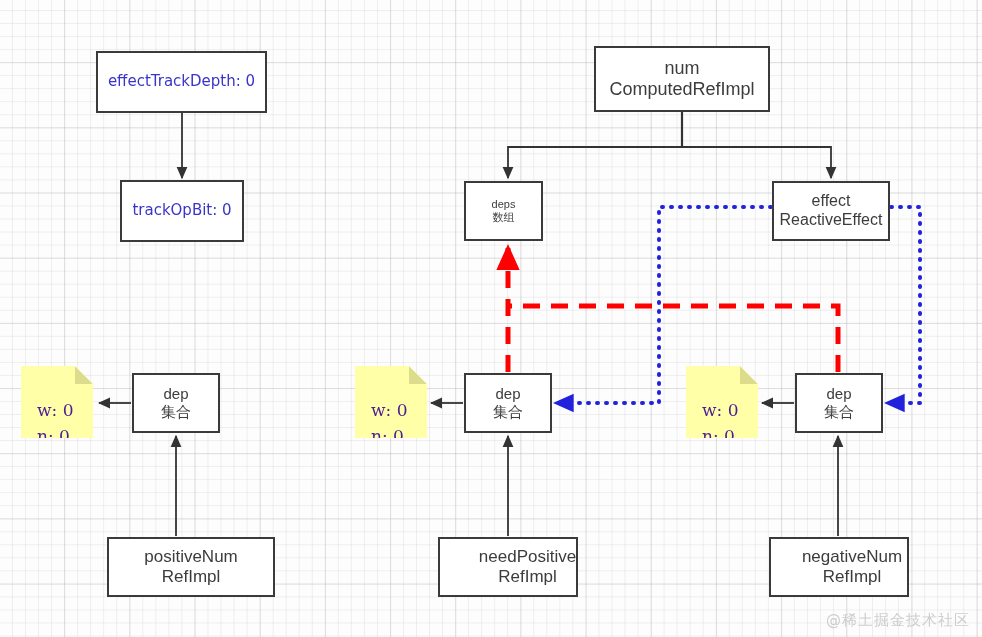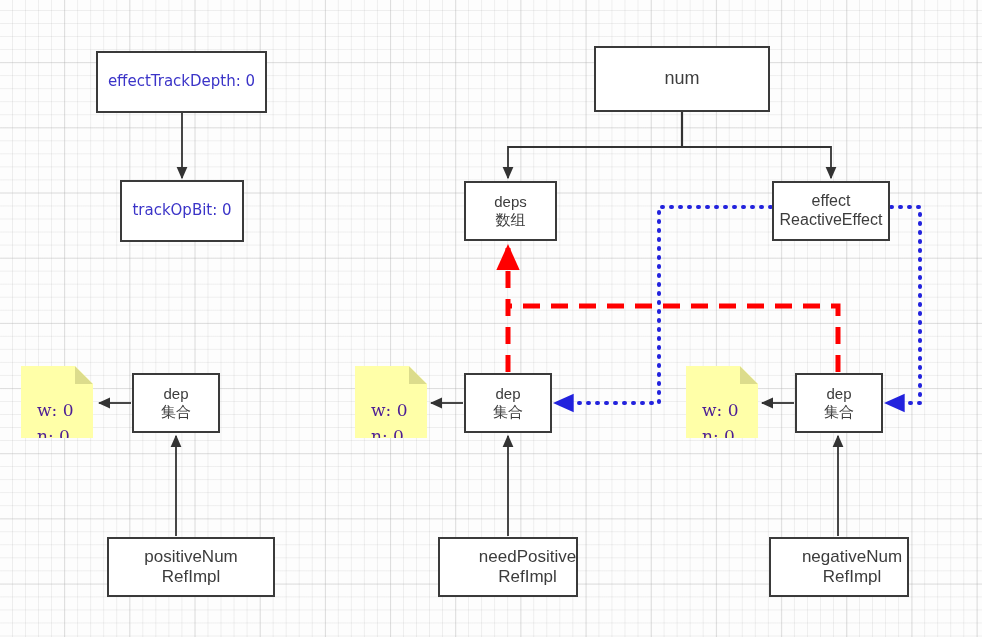--- a/index.html
+++ b/index.html
@@ -99,24 +99,25 @@
     <span class="ln">effectTrackDepth: 0</span>
   </div>
 
   <div class="node node-blue" style="left:120px;top:180px;width:124px;height:62px;font-size:15px;">
     <span class="ln">trackOpBit: 0</span>
   </div>
 
   <div class="node" style="left:594px;top:46px;width:176px;height:66px;font-size:18px;text-align:center;">
     <div>
       <span class="ln">num</span>
+      <span class="ln">ComputedRefImpl</span>
     </div>
   </div>
 
-  <div class="node" style="left:464px;top:181px;width:93px;height:60px;font-size:15px;">
+  <div class="node" style="left:464px;top:181px;width:79px;height:60px;font-size:11px;">
     <div>
       <span class="ln">deps</span>
       <span class="ln">数组</span>
     </div>
   </div>
 
   <div class="node" style="left:772px;top:181px;width:118px;height:60px;font-size:16px;">
     <div>
       <span class="ln">effect</span>
       <span class="ln">ReactiveEffect</span>
@@ -176,14 +177,15 @@
     <div class="nrow">w: 0</div>
     <div class="nrow">n: 0</div>
   </div>
 
   <div class="note" style="left:686px;top:366px;width:72px;height:72px;">
     <span class="fold"></span>
     <div class="nrow">w: 0</div>
     <div class="nrow">n: 0</div>
   </div>
 
+  <div class="watermark">@稀土掘金技术社区</div>
 
 </div>
 
 </body></html>

